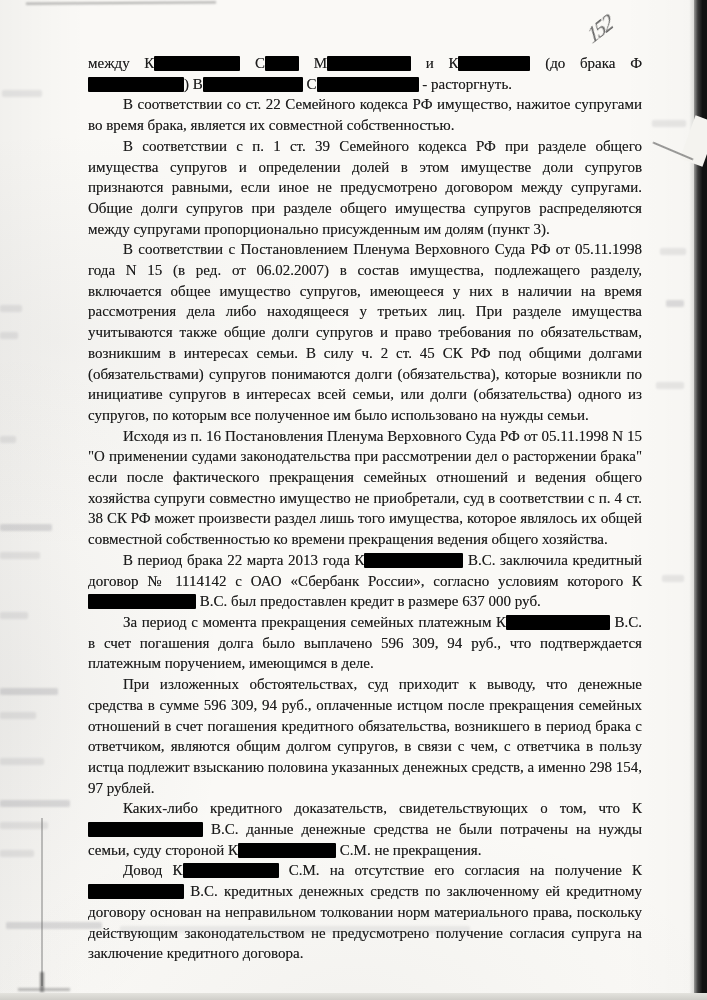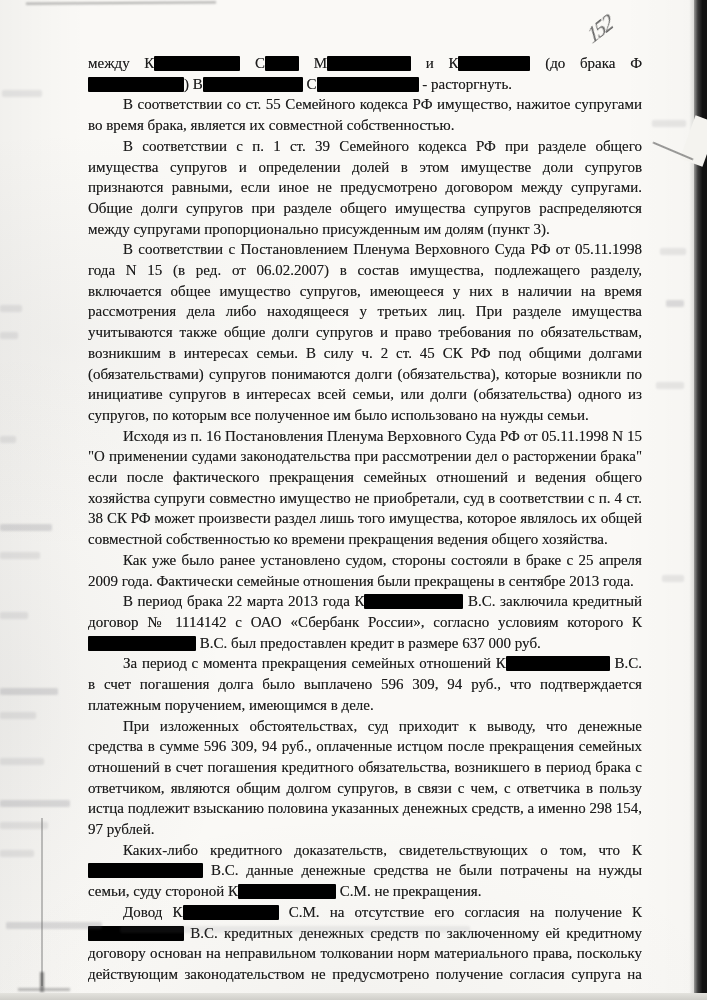--- a/index.html
+++ b/index.html
@@ -82,27 +82,26 @@
 </style>
 </head>
 <body>
 
 <div class="page">
 
   <div class="handwritten">152</div>
 
   <div class="doc" id="doc-body">
       <p class="para no-indent"><span>между К</span><span class="redaction" style="width: 86px; background: rgb(0, 0, 0);"></span><span> С</span><span class="redaction" style="width: 34px; background: rgb(0, 0, 0);"></span><span> М</span><span class="redaction" style="width: 84px; background: rgb(0, 0, 0);"></span><span> и К</span><span class="redaction" style="width: 72px; background: rgb(0, 0, 0);"></span><span> (до брака Ф</span><span class="redaction" style="width: 96px; background: rgb(0, 0, 0);"></span><span>) В</span><span class="redaction" style="width: 100px; background: rgb(0, 0, 0);"></span><span> С</span><span class="redaction" style="width: 102px; background: rgb(0, 0, 0);"></span><span> - расторгнуть.</span></p>
-      <p class="para"><span>В соответствии со ст. 55 Семейного кодекса РФ имущество, нажитое супругами во время брака, является их совместной собственностью.</span></p>
+      <p class="para"><span>В соответствии со ст. 22 Семейного кодекса РФ имущество, нажитое супругами во время брака, является их совместной собственностью.</span></p>
       <p class="para"><span>В соответствии с п. 1 ст. 39 Семейного кодекса РФ при разделе общего имущества супругов и определении долей в этом имуществе доли супругов признаются равными, если иное не предусмотрено договором между супругами. Общие долги супругов при разделе общего имущества супругов распределяются между супругами пропорционально присужденным им долям (пункт 3).</span></p>
       <p class="para"><span>В соответствии с Постановлением Пленума Верховного Суда РФ от 05.11.1998 года N 15 (в ред. от 06.02.2007) в состав имущества, подлежащего разделу, включается общее имущество супругов, имеющееся у них в наличии на время рассмотрения дела либо находящееся у третьих лиц. При разделе имущества учитываются также общие долги супругов и право требования по обязательствам, возникшим в интересах семьи. В силу ч. 2 ст. 45 СК РФ под общими долгами (обязательствами) супругов понимаются долги (обязательства), которые возникли по инициативе супругов в интересах всей семьи, или долги (обязательства) одного из супругов, по которым все полученное им было использовано на нужды семьи.</span></p>
       <p class="para"><span>Исходя из п. 16 Постановления Пленума Верховного Суда РФ от 05.11.1998 N 15 "О применении судами законодательства при рассмотрении дел о расторжении брака" если после фактического прекращения семейных отношений и ведения общего хозяйства супруги совместно имущество не приобретали, суд в соответствии с п. 4 ст. 38 СК РФ может произвести раздел лишь того имущества, которое являлось их общей совместной собственностью ко времени прекращения ведения общего хозяйства.</span></p>
-      <p class="para"><span>Как уже было ранее установлено судом, стороны состояли в браке с 25 апреля 2009 года. Фактически семейные отношения были прекращены в сентябре 2013 года.</span></p>
       <p class="para"><span>В период брака 22 марта 2013 года К</span><span class="redaction" style="width: 99px; background: rgb(0, 0, 0);"></span><span> В.С. заключила кредитный договор № 1114142 с ОАО «Сбербанк России», согласно условиям которого К</span><span class="redaction" style="width: 108px; background: rgb(0, 0, 0);"></span><span> В.С. был предоставлен кредит в размере 637 000 руб.</span></p>
-      <p class="para"><span>За период с момента прекращения семейных отношений К</span><span class="redaction" style="width: 104px; background: rgb(0, 0, 0);"></span><span> В.С. в счет погашения долга было выплачено 596 309, 94 руб., что подтверждается платежным поручением, имеющимся в деле.</span></p>
+      <p class="para"><span>За период с момента прекращения семейных платежным К</span><span class="redaction" style="width: 104px; background: rgb(0, 0, 0);"></span><span> В.С. в счет погашения долга было выплачено 596 309, 94 руб., что подтверждается платежным поручением, имеющимся в деле.</span></p>
       <p class="para"><span>При изложенных обстоятельствах, суд приходит к выводу, что денежные средства в сумме 596 309, 94 руб., оплаченные истцом после прекращения семейных отношений в счет погашения кредитного обязательства, возникшего в период брака с ответчиком, являются общим долгом супругов, в связи с чем, с ответчика в пользу истца подлежит взысканию половина указанных денежных средств, а именно 298 154, 97 рублей.</span></p>
       <p class="para"><span>Каких-либо кредитного доказательств, свидетельствующих о том, что К</span><span class="redaction" style="width: 115px; background: rgb(0, 0, 0);"></span><span> В.С. данные денежные средства не были потрачены на нужды семьи, суду стороной К</span><span class="redaction" style="width: 98px; background: rgb(0, 0, 0);"></span><span> С.М. не прекращения.</span></p>
       <p class="para"><span>Довод К</span><span class="redaction" style="width: 96px; background: rgb(0, 0, 0);"></span><span> С.М. на отсутствие его согласия на получение К</span><span class="redaction" style="width: 96px; background: rgb(0, 0, 0);"></span><span> В.С. кредитных денежных средств по заключенному ей кредитному договору основан на неправильном толковании норм материального права, поскольку действующим законодательством не предусмотрено получение согласия супруга на заключение кредитного договора.</span></p>
     </div>
 
   <div class="ghost" style="left:2px;top:90px;width:40px;"></div>
   <div class="ghost" style="left:0;top:305px;width:22px;"></div>
   <div class="ghost" style="left:0;top:332px;width:18px;"></div>
   <div class="ghost" style="left:0;top:436px;width:16px;"></div>
   <div class="ghost dark" style="left:0;top:524px;width:52px;"></div>

